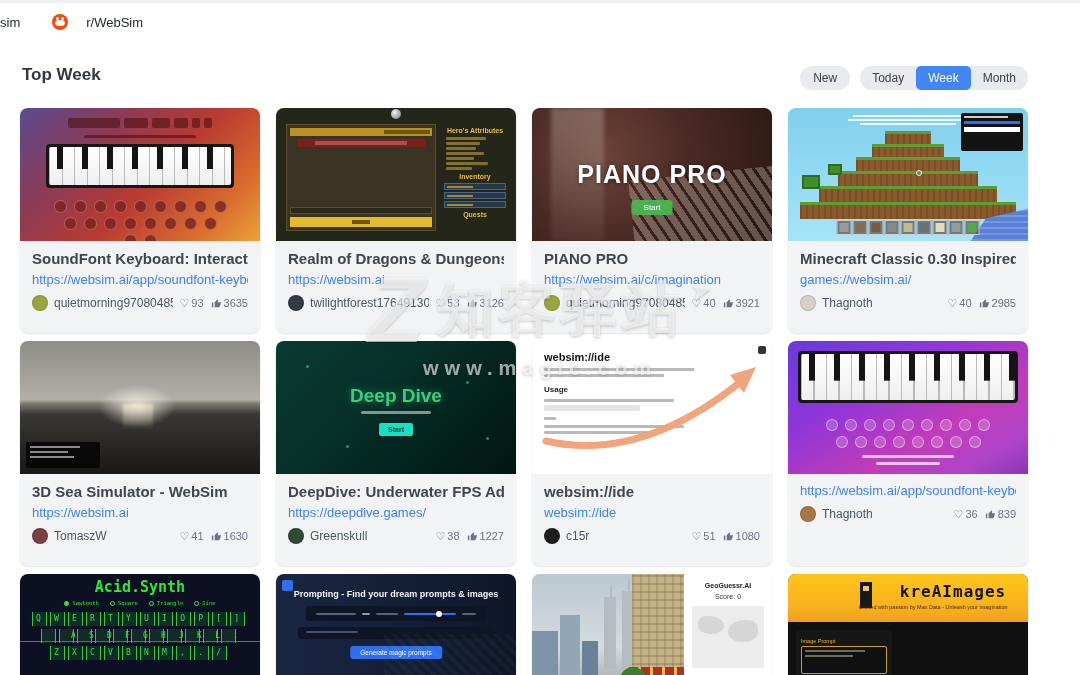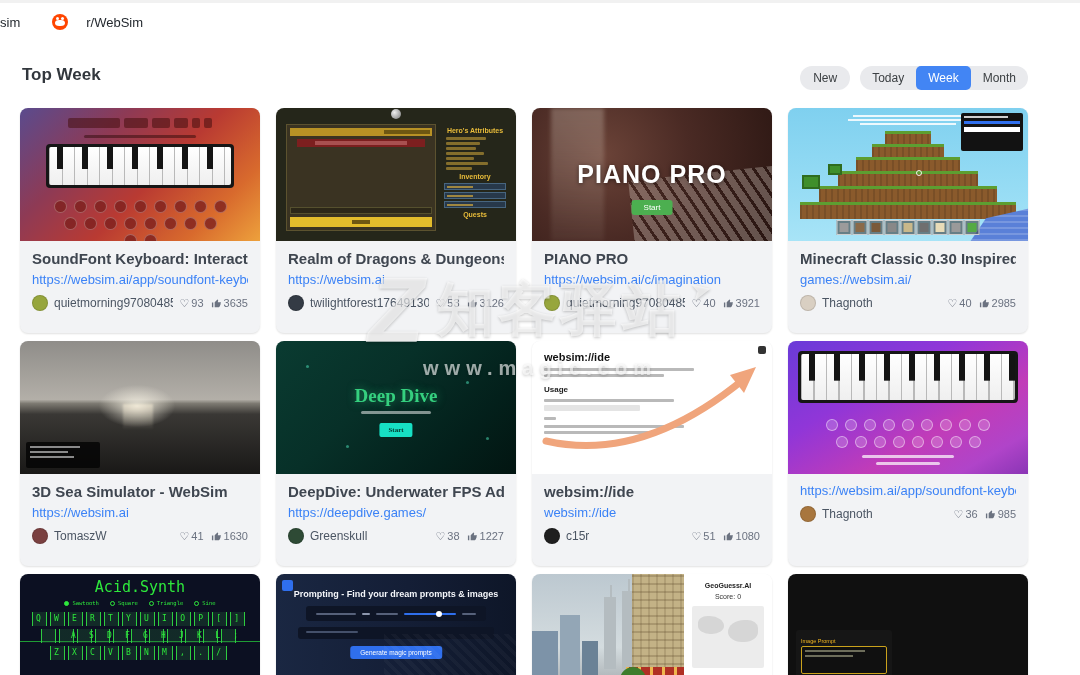--- a/index.html
+++ b/index.html
@@ -113,21 +113,21 @@
   
   .t-sea { background:linear-gradient(#8f8d89 0%, #b3afa8 44%, #7d7a72 47%, #3a3835 55%, #191817 100%); }
   .t-sea::before { content:""; position:absolute; left:30%; top:30%; width:90px; height:50px;
     background:radial-gradient(ellipse at center, rgba(255,250,235,.8), rgba(255,250,235,0) 60%); }
   .t-sea::after { content:""; position:absolute; left:43%; top:47%; width:30px; height:26px;
     background:linear-gradient(rgba(255,245,220,.5), rgba(255,245,220,0)); filter:blur(1px); }
   .sea-console { position:absolute; left:6px; bottom:6px; width:74px; height:26px; background:rgba(5,5,5,.85); border-radius:2px; padding:4px; }
   .sea-console i { display:block; height:2px; background:#8a8a8a; margin-bottom:3px; }
 
   
-  .t-dd { background:linear-gradient(135deg,#0a3b31 0%, #073028 40%, #03201b 75%, #021511 100%);font-family:Liberation Serif, serif; }
+  .t-dd { background:linear-gradient(135deg,#0a3b31 0%, #073028 40%, #03201b 75%, #021511 100%); }
   .t-dd .spark { position:absolute; width:3px; height:3px; border-radius:50%; background:rgba(80,230,190,.5); }
   .dd-title { position:absolute; top:44px; left:0; right:0; text-align:center; color:#35d07f; font-size:19px; font-weight:700;
     text-shadow:0 0 8px rgba(53,208,127,.5); }
   .dd-sub { position:absolute; top:70px; left:50%; transform:translateX(-50%); width:70px; height:3px; background:rgba(255,255,255,.5); border-radius:2px; }
   .dd-btn { position:absolute; top:82px; left:50%; transform:translateX(-50%); background:#17e0c4; color:#03342c;
     font-size:7px; font-weight:700; padding:3px 9px; border-radius:2px; }
 
   
   .t-ide { background:#ffffff; }
   .ide-close { position:absolute; top:5px; right:6px; width:8px; height:8px; background:#333; border-radius:2px; }
@@ -139,21 +139,21 @@
 
   
   .t-sf2 { background:linear-gradient(150deg,#6a3bd8 0%, #9036d8 35%, #c13cb8 65%, #b044c9 85%, #8a35b5 100%); }
   .sf2-piano { top:10px; left:10px; right:10px; height:52px; }
   .t-sf2 .r1 { top:78px; } .t-sf2 .r2 { top:95px; }
   .t-sf2 .dot { background:rgba(255,255,255,.18); border-color:rgba(255,255,255,.45); width:12px; height:12px; }
   .sf2-cap { position:absolute; left:50%; transform:translateX(-50%); height:3px; background:rgba(255,255,255,.7); border-radius:2px; }
 
   
   .t-acid { background:#0c1022; font-family:"DejaVu Sans Mono", monospace; }
-  .acid-title { position:absolute; top:4px; left:0; right:0; text-align:center; color:#2ee83c; font-size:15px; font-weight:400;
+  .acid-title { position:absolute; top:4px; left:0; right:0; text-align:center; color:#2ee83c; font-size:15px; font-weight:700;
     font-family:"DejaVu Sans Mono", monospace; }
   .acid-waves { position:absolute; top:26px; left:0; right:0; display:flex; justify-content:center; gap:11px; }
   .acid-wave { display:flex; align-items:center; gap:3px; color:#2ee83c; font-size:5.5px; }
   .acid-wave b { width:5px; height:5px; border:1px solid #2ee83c; border-radius:50%; display:inline-block; }
   .acid-wave.sel b { background:#2ee83c; }
   .acid-hr { position:absolute; top:67px; left:0; right:0; height:1px; background:#1f9c35; }
   .acid-row { position:relative; height:14px; margin:0 auto 3px auto; color:#2ee83c; font-size:8px; line-height:14px;
     padding-left:4px; letter-spacing:13.2px; overflow:hidden;
     background:repeating-linear-gradient(90deg, #2ecc40 0 1px, rgba(35,110,55,.28) 1px 14px, #2ecc40 14px 15px, transparent 15px 18px); }
   .acid-rows { position:absolute; top:38px; left:0; right:0; }
@@ -557,21 +557,21 @@
         <a class="url">https://websim.ai/app/soundfont-keyboar</a>
         <div class="meta">
           <span class="avatar" style="background: rgb(168, 118, 62);"></span>
           <span class="author">Thagnoth</span>
           <span class="stats">
             <span class="heart">♡</span>
               <span>36</span>
             <svg class="thumbup" viewBox="0 0 24 24" width="11" height="11">
                 <path fill="#6b7280" d="M2 10h3v10H2zM22 11c0-1.1-.9-2-2-2h-5.2l.8-3.8c.1-.5-.1-1-.5-1.4L14 3l-6 6v11h9c.8 0 1.5-.5 1.8-1.2l2.1-5c.1-.3.1-.5.1-.8v-2z"></path>
               </svg>
-            <span>985</span>
+            <span>839</span>
           </span>
         </div>
       </div>
     </article>
 
     <article class="card">
       <div class="thumb t-acid">
         <div class="acid-title">Acid.Synth</div>
         <div class="acid-waves">
           <span class="acid-wave sel">
@@ -637,20 +637,25 @@
           <div class="geo-title">GeoGuessr.AI</div>
           <div class="geo-score">Score: 0</div>
           <div class="geo-map"></div>
 
         </div>
       </div>
     </article>
 
     <article class="card">
       <div class="thumb t-krea">
+        <div class="krea-head">
+          <div class="krea-char"></div>
+          <div class="krea-title">kreAImages</div>
+          <div class="krea-sub">Crafted with passion by Max Data - Unleash your imagination</div>
+        </div>
         <div class="krea-panel">
           <div class="krea-label">Image Prompt</div>
           <div class="krea-area">
               <i></i>
               <i style="width:48px"></i>
             </div>
 
         </div>
       </div>
     </article>

